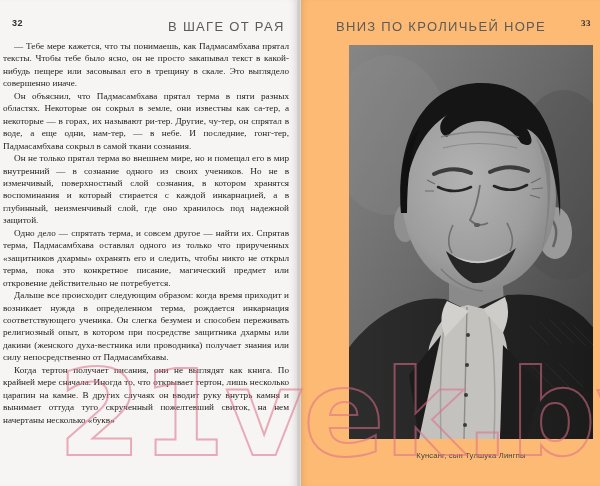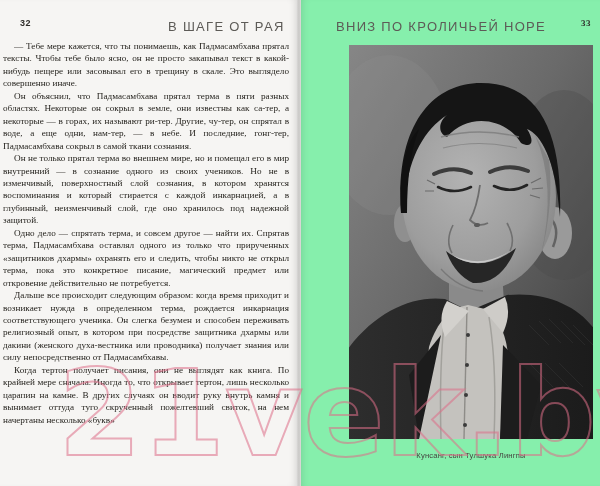--- a/index.html
+++ b/index.html
@@ -1,26 +1,26 @@
 <!DOCTYPE html>
 <html><head>
 <meta charset="utf-8">
 <style>
   html,body{margin:0;padding:0;background:#e9e8e6;}
   .spread{position:relative;width:600px;height:486px;overflow:hidden;background:#f5f4f2;
           font-family:"Liberation Serif", serif;}
   .page{position:absolute;top:0;height:486px;background:#f6f5f3;}
   .page.left{left:0;width:297px;box-shadow:inset -6px 0 8px -6px rgba(0,0,0,.18);}
-  .page.right{left:301px;width:299px;background:#86efac;box-shadow:inset 6px 0 8px -6px rgba(0,0,0,.15);}
+  .page.right{left:301px;width:299px;background:#fdba74;box-shadow:inset 6px 0 8px -6px rgba(0,0,0,.15);}
   .gutter{position:absolute;left:297px;top:0;width:4px;height:486px;
           background:linear-gradient(90deg,#d8d7d5,#c9c8c6,#dddcda);}
   .page-head{position:absolute;top:18px;left:0;right:0;height:14px;
              font-family:"Liberation Sans", sans-serif;color:#55534f;}
   .pnum{position:absolute;font-size:9px;font-weight:bold;color:#2f2d2a;letter-spacing:.5px;}
-  .pnum.l{left:20px;top:0;}
+  .pnum.l{left:12px;top:0;}
   .pnum.r{right:9px;top:0;font-family:Liberation Serif, serif;}
   .rhead{position:absolute;top:1px;font-size:13px;letter-spacing:1.3px;color:#5d5b57;white-space:nowrap;margin-left:8px;}
   .rhead.l{left:160px;}
   .rhead.r{left:27px;}
   .body-text{position:absolute;top:40px;left:3px;width:286px;height:440px;overflow:hidden;
              font-size:9.2px;line-height:12.45px;color:#26241f;text-align:justify;}
   .body-text p{margin:0;text-indent:11px;}
   .body-text .it{}
   .photo{position:absolute;left:48px;top:45px;width:244px;height:394px;margin:0;border-radius:30px;}
   .photo svg.portrait{display:block;width:244px;height:394px;}

